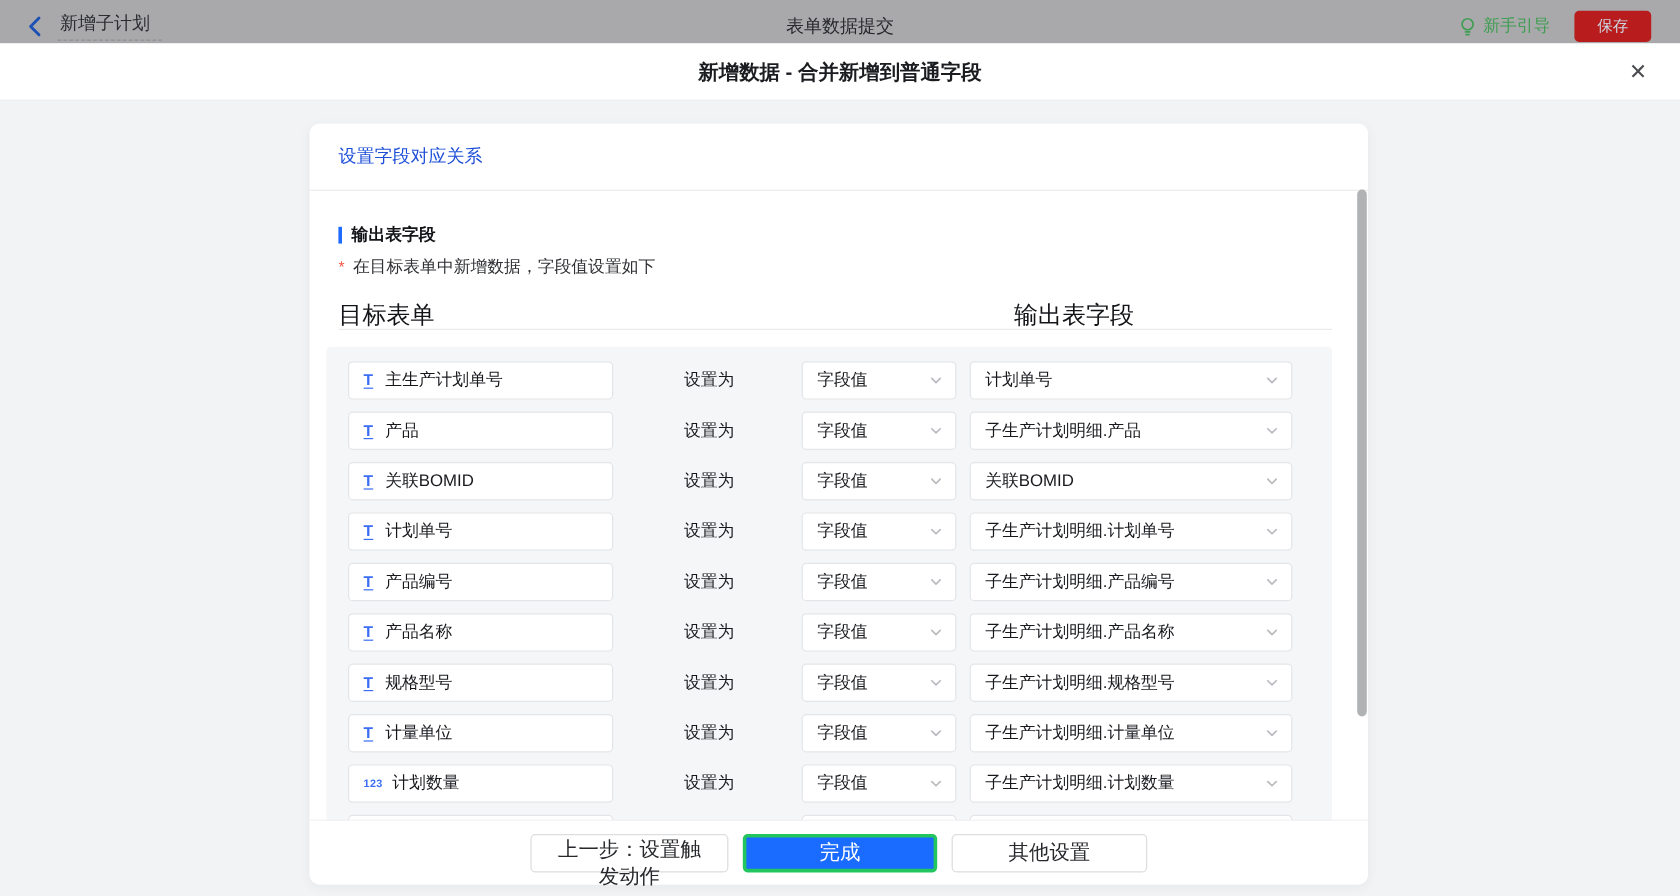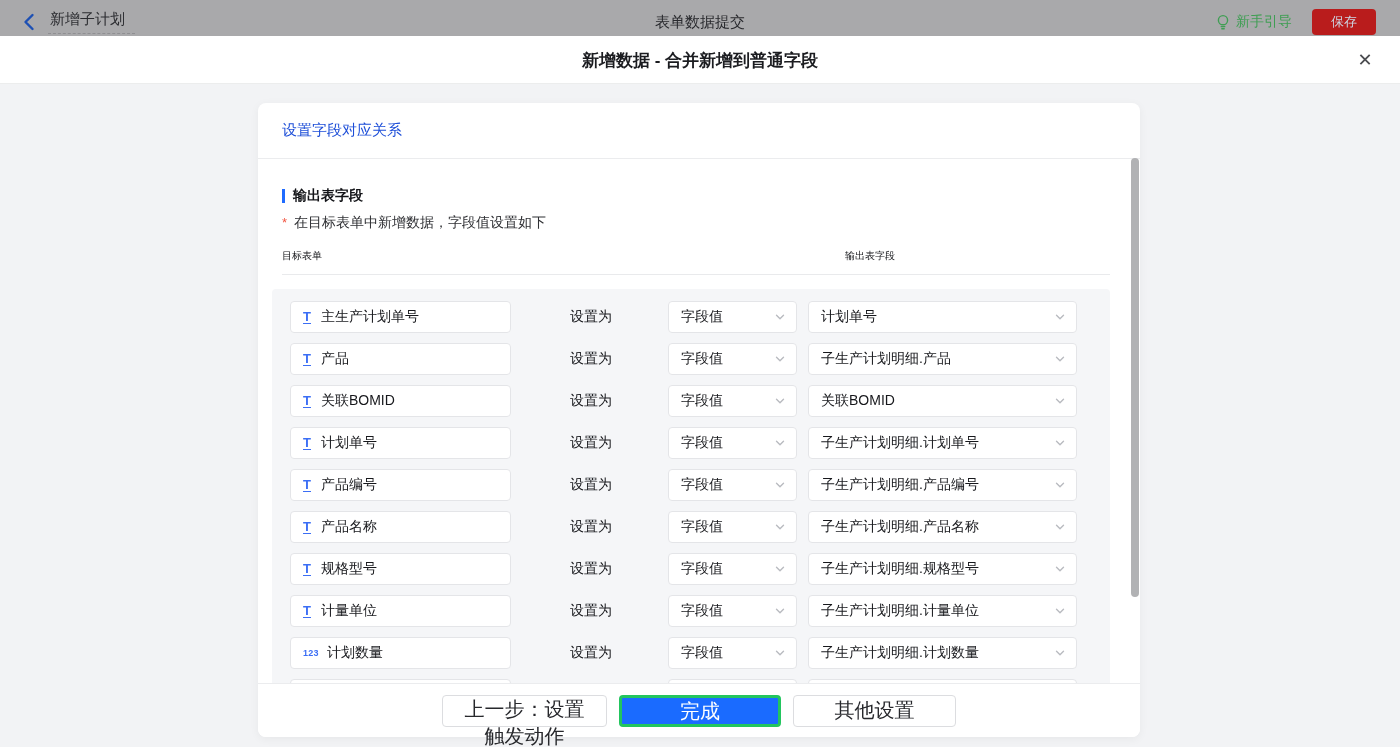--- a/index.html
+++ b/index.html
@@ -41,21 +41,21 @@
 
   .section-line { margin:28px 0 0 24px; display:flex; align-items:center; }
   .section-bar { width:3px; height:14px; background:#1f6bff; margin-right:8px; }
   .section-title { font-size:14px; font-weight:bold; color:#131418; }
 
   .desc-line { margin:9px 0 0 24px; display:flex; align-items:flex-start;
     font-size:14px; color:#2f3034; }
   .req-mark { color:#f25643; font-size:13px; margin-right:7px; margin-top:1px; }
 
   .col-headers { position:relative; margin:17px 0 0 24px; height:16px;
-    font-size:10px; color:#131418; }
+    font-size:20px; color:#131418; }
   .col-output { position:absolute; left:563px; top:0; }
   .col-divider { margin:9px 0 0 24px; width:828px; height:1px; background:#e9eaec; }
 
   .rows-wrap { margin:14px 0 0 14px; width:838px; height:401px;
     background:#f5f6f8; border-radius:4px; overflow:hidden; padding-top:7px; }
   .map-row { position:relative; height:42px; }
   .field-box { position:absolute; left:18px; top:5px; width:221px; height:32px;
     background:#fff; border:1px solid #e4e5e8; border-radius:4px;
     display:flex; align-items:center; padding-left:12px; cursor:default; }
   .ficon-text { color:#3b6ef5; font-size:13px; font-weight:bold;
@@ -73,21 +73,21 @@
   .dd2 { left:536px; width:269px; }
   .chev { flex:none; }
 
   .scrollbar-thumb { position:absolute; right:1px; top:55px; width:8px;
     height:439px; background:#b1b2b4; border-radius:4px; cursor:pointer; }
 
   .card-footer { position:absolute; left:0; bottom:0; width:882px; height:54px;
     border-top:1px solid #ebecee; background:#fff;
     border-radius:0 0 8px 8px; display:flex; align-items:center;
     justify-content:center; gap:12px; }
-  .btn { height:32px; border-radius:4px; font-size:20px; cursor:pointer;
+  .btn { height:32px; border-radius:4px; font-size:17px; cursor:pointer;
     background:#fff; border:1px solid #dcdde0; color:#27282c; padding:0 18px; }
   .btn-prev { width:165px; }
   .btn-done { width:162px; background:#1a6bff; border:3px solid #22c55e; color:#fff; }
   .btn-other { width:163px;text-align:center; }
 </style>
 </head>
 <body>
 
 <div class="topbar">
   <span class="back-btn">

